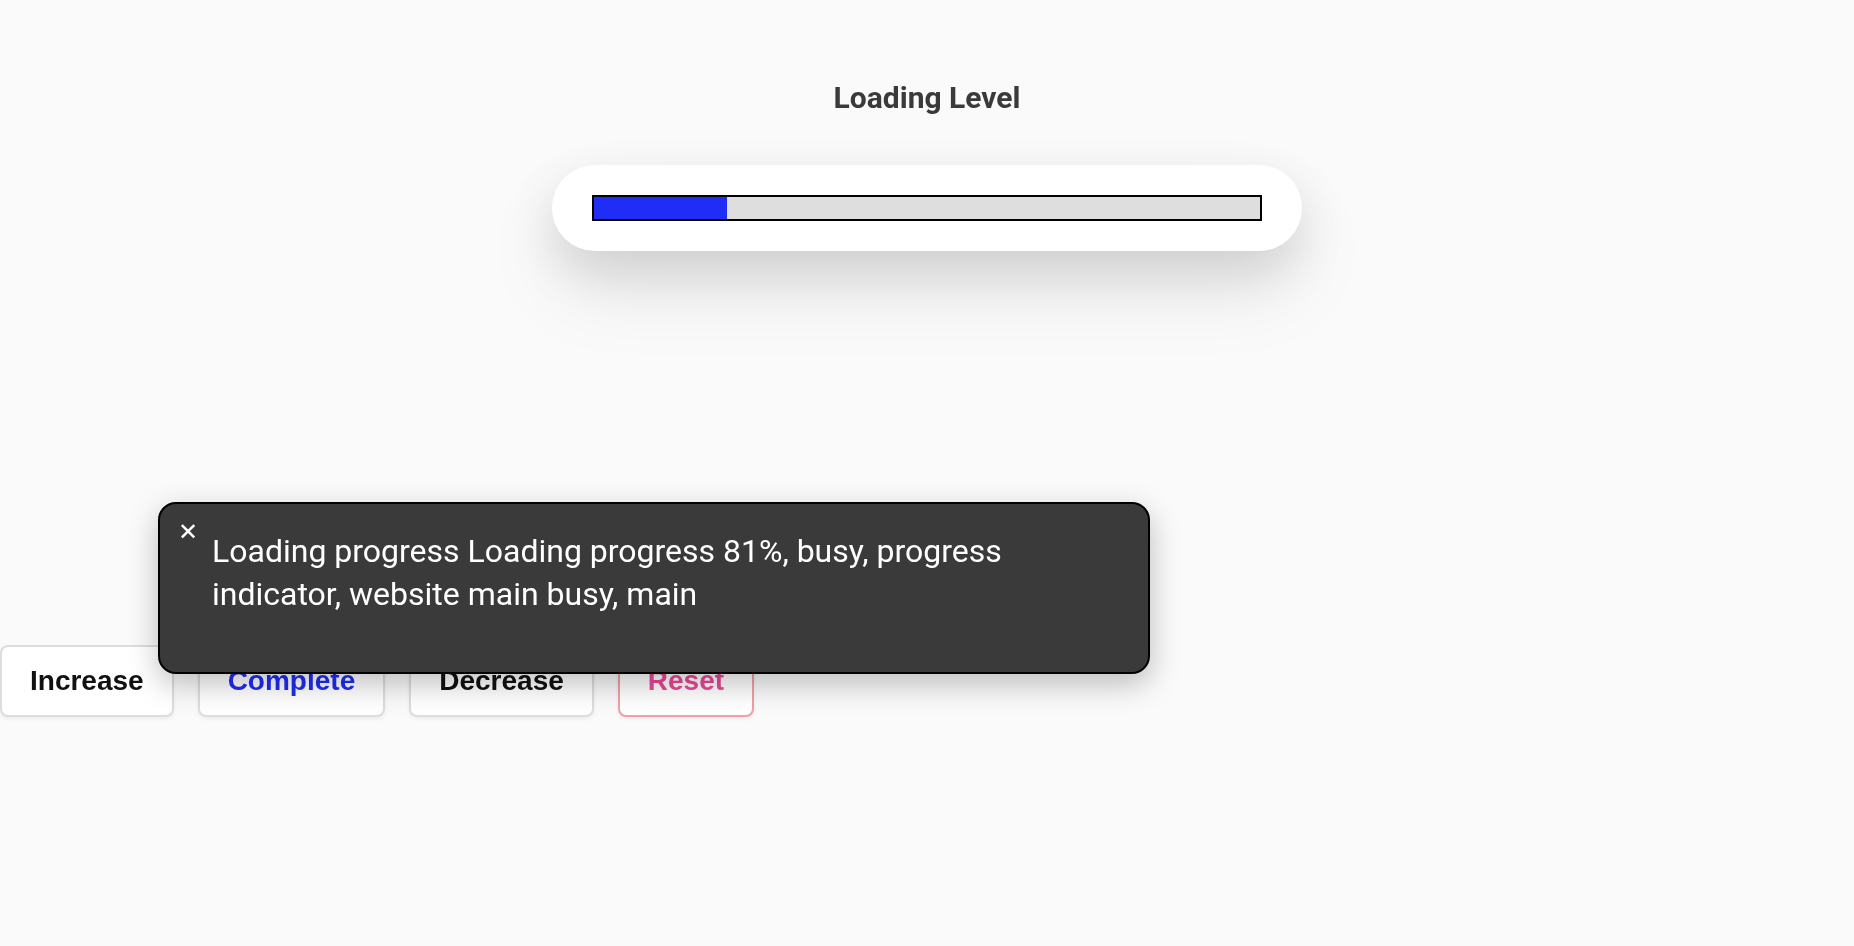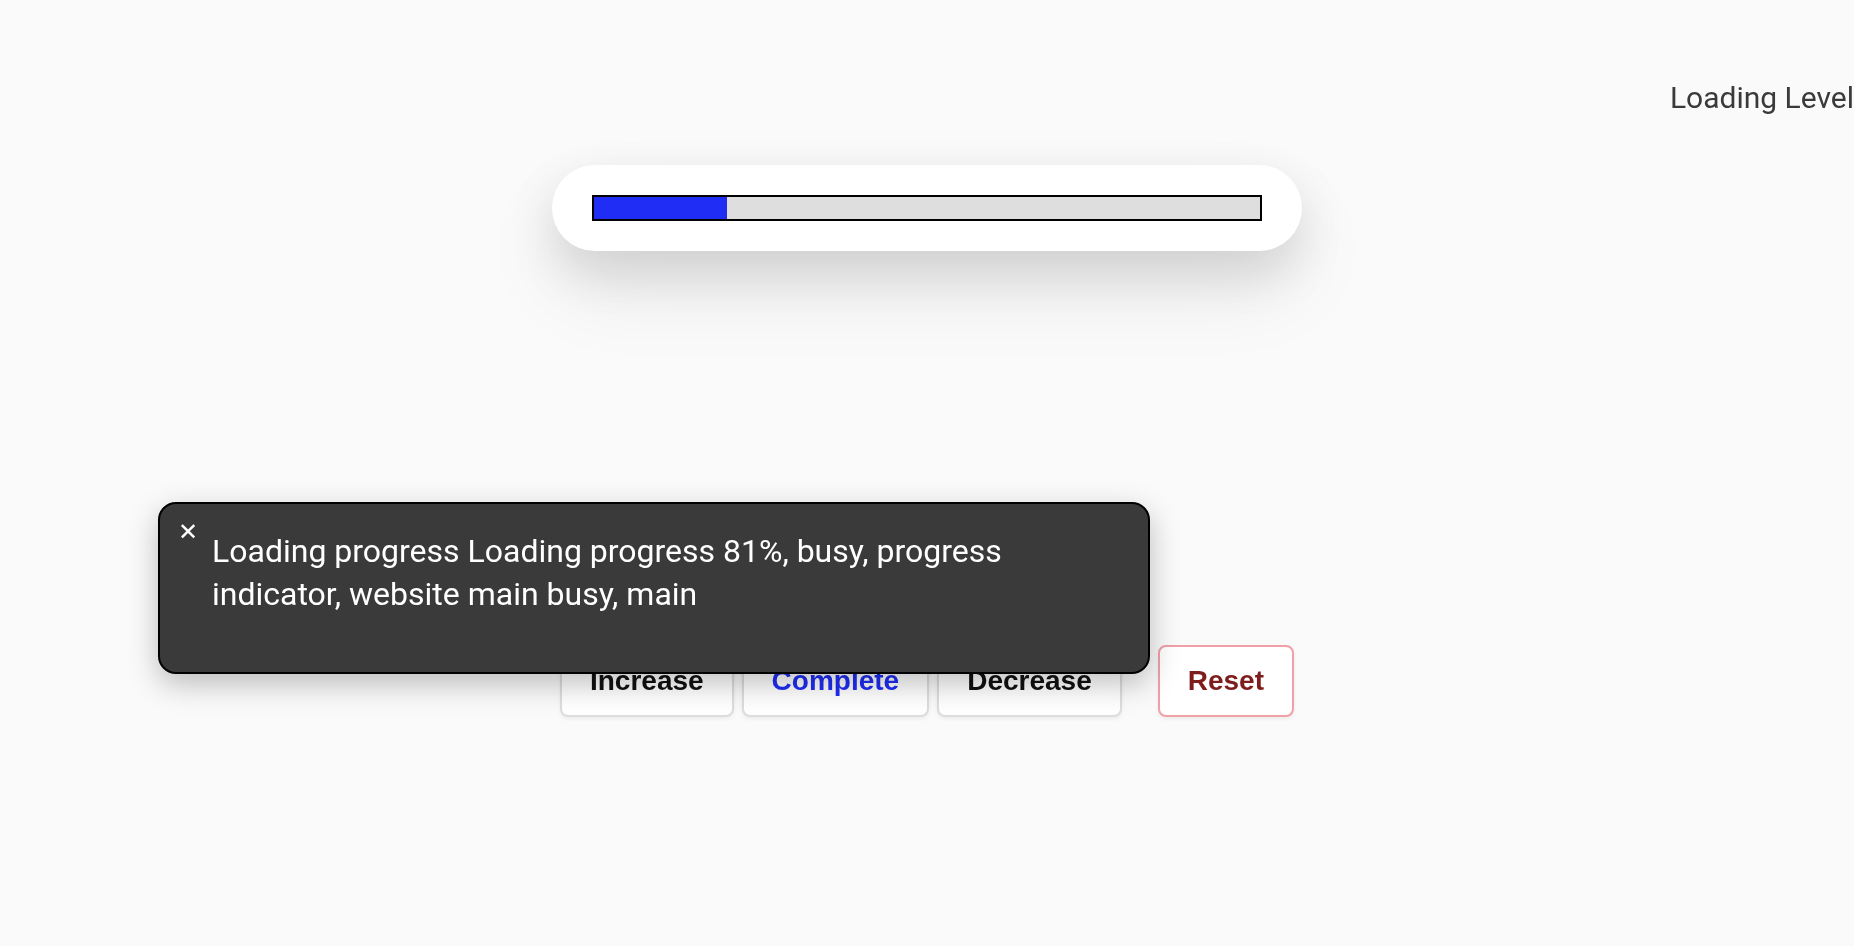--- a/index.html
+++ b/index.html
@@ -9,23 +9,23 @@
     }
     body {
       font-family: -apple-system, BlinkMacSystemFont, "Segoe UI", Roboto, Helvetica, Arial, sans-serif;
       background: #fafafa;
       width: 1854px;
       height: 946px;
       position: relative;
       overflow: hidden;
     }
     .heading {
-      text-align: right;
+      text-align: center;
       font-size: 30px;
-      font-weight: 400;
+      font-weight: 700;
       color: #3a3a3a;
       margin-top: 80px;
     }
     .progress-container {
       width: 750px;
       margin: 50px auto 0 auto;
       background: #fff;
       border-radius: 50px;
       padding: 30px 40px;
       box-shadow: 0 20px 50px rgba(0,0,0,0.12), 0 40px 80px rgba(0,0,0,0.08);
@@ -39,41 +39,39 @@
     .progress-fill {
       height: 100%;
       background: #1f2df5;
     }
     .button-row {
       position: absolute;
       left: 0;
       right: 0;
       top: 645px;
       display: flex;
-      justify-content: center;
-      gap: 8px;
+      gap: 24px;
     }
     .btn {
       font-size: 28px;
       font-weight: 700;
       padding: 18px 28px;
       border: 2px solid #ddd;
       border-radius: 8px;
       background: #fff;
       cursor: pointer;
       color: #111;
       box-shadow: 0 2px 4px rgba(0,0,0,0.06);
     }
     .btn-complete {
       color: #1f2df5;
     }
     .btn-reset {
-      color: #7f1d1d;
+      color: #ec4899;
       border-color: #f0a0a6;
-      margin-left: 28px;
     }
     .tooltip {
       position: absolute;
       left: 158px;
       top: 502px;
       width: 992px;
       background: #3a3a3a;
       border: 2px solid #000;
       border-radius: 18px;
       padding: 26px 36px 56px 52px;

